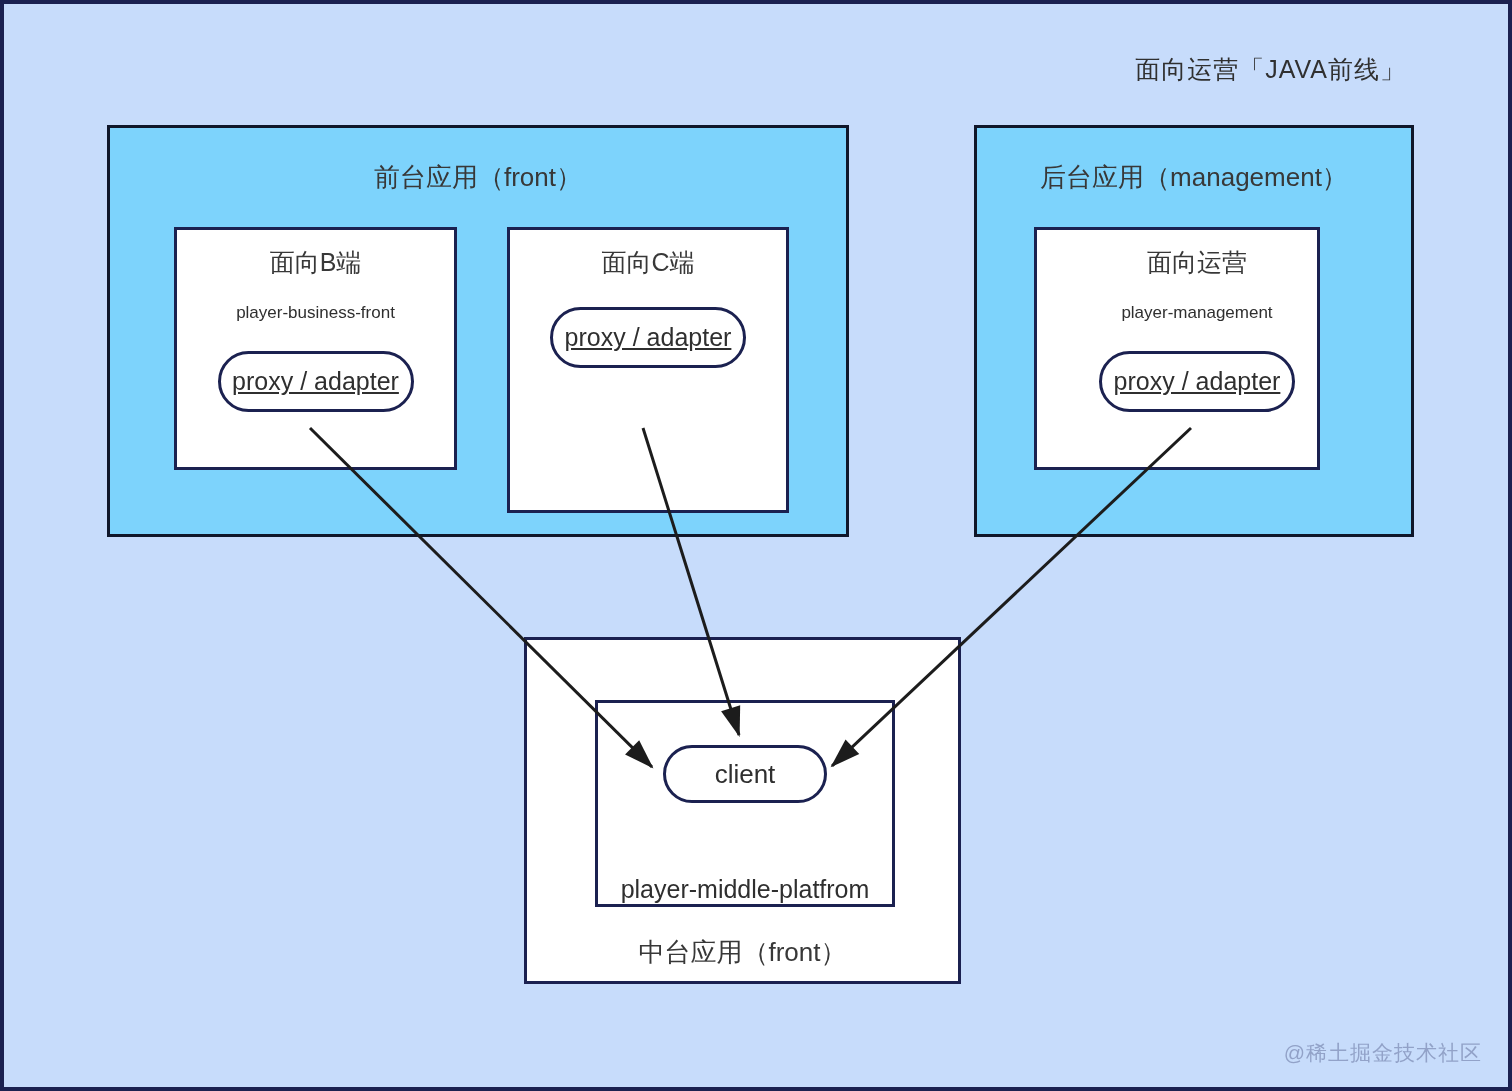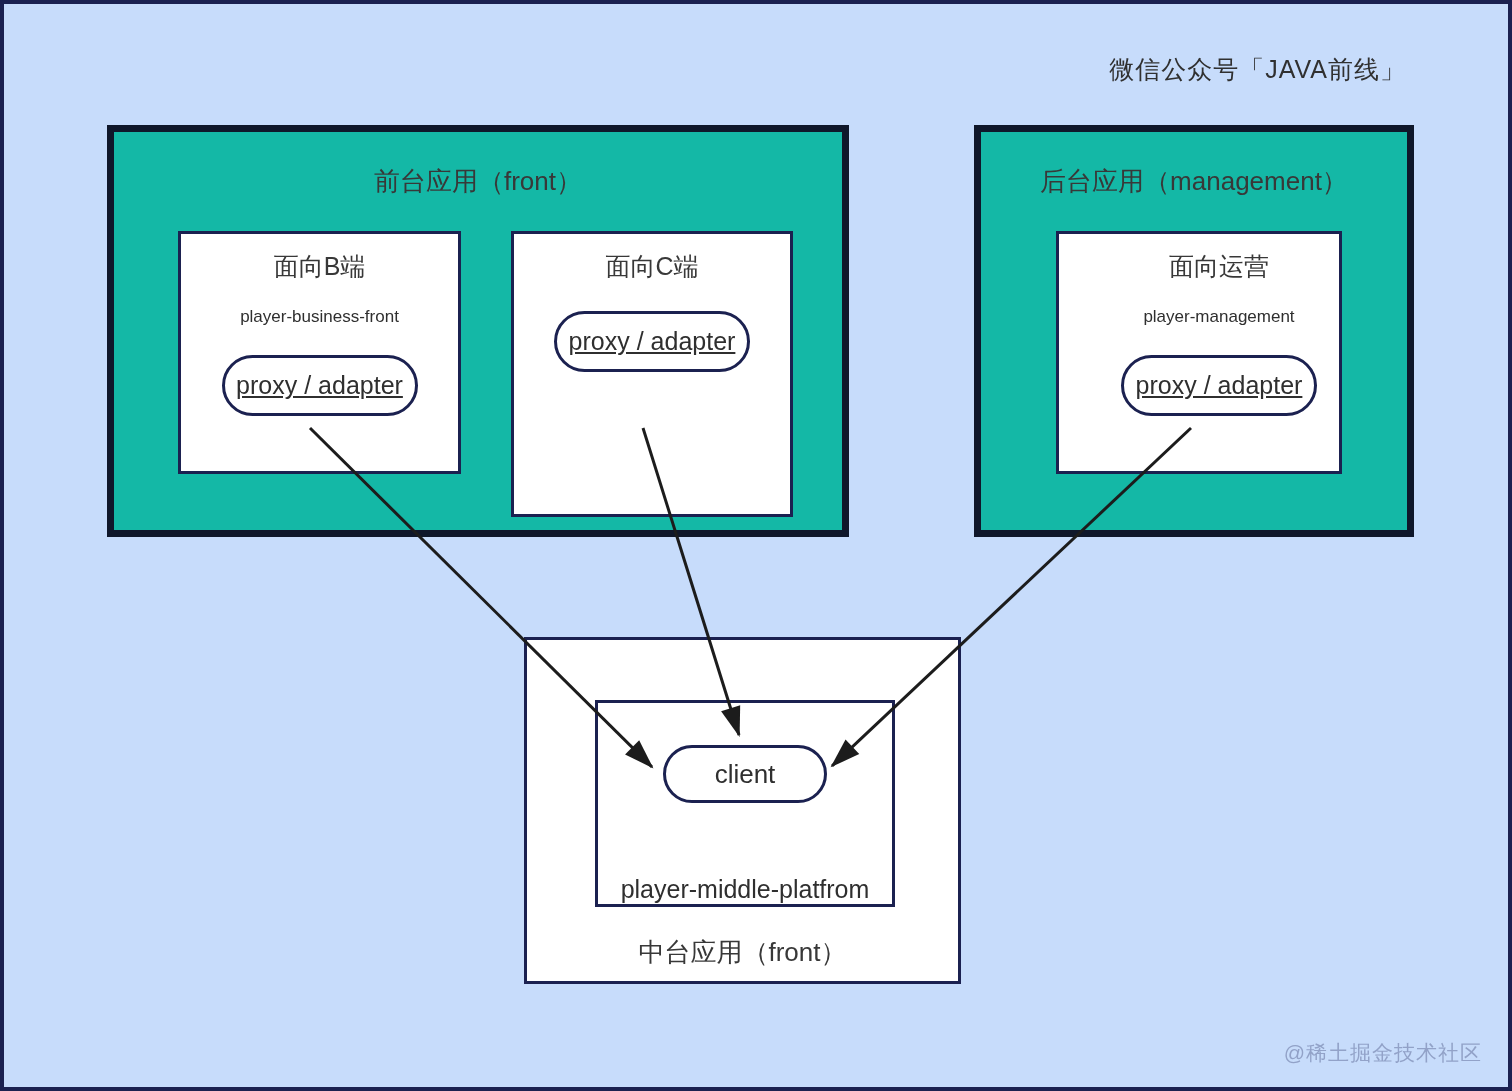--- a/index.html
+++ b/index.html
@@ -12,40 +12,40 @@
     overflow:hidden;
     font-family:"Liberation Sans","DejaVu Sans",sans-serif;
     color:#333333;
   }
   .brand{
     position:absolute;top:49px;right:102px;
     font-size:25px;letter-spacing:1px;color:#303030;
   }
   .appbox{
     position:absolute;
-    background:#14b8a6;
-    border:7px solid #0f172a;
+    background:#7dd3fc;
+    border:3px solid #0f172a;
     box-sizing:border-box;
   }
   .appbox-title{
     position:absolute;top:32px;left:0;right:0;
     text-align:center;font-size:26px;color:#383838;
   }
   .front-box{left:103px;top:121px;width:742px;height:412px;}
   .mgmt-box{left:970px;top:121px;width:440px;height:412px;}
   .module-box{
     position:absolute;
     background:#ffffff;
     border:3px solid #1b2150;
     box-sizing:border-box;
     display:flex;flex-direction:column;align-items:center;
   }
   .module-b{left:64px;top:99px;width:283px;height:243px;}
   .module-c{left:397px;top:99px;width:282px;height:286px;}
-  .module-m{left:75px;top:99px;width:286px;height:243px;padding-left:40px;}
+  .module-m{left:57px;top:99px;width:286px;height:243px;padding-left:40px;}
   .module-title{margin-top:16px;font-size:25px;color:#383838;text-align:center;}
   .module-name{margin-top:24px;font-size:17px;color:#2f2f2f;}
   .pill{
     margin-top:28px;
     width:196px;height:61px;
     border:3px solid #1b2150;border-radius:32px;
     box-sizing:border-box;
     display:flex;align-items:center;justify-content:center;
     font-size:25px;color:#2f2f2f;
     background:#ffffff;
@@ -81,21 +81,21 @@
     position:absolute;right:26px;bottom:20px;
     font-size:21px;letter-spacing:1px;
     color:rgba(136,152,190,0.85);
   }
 </style>
 </head>
 <body>
 
 <div class="canvas">
 
-  <div class="brand">微信公众号「JAVA前线」</div>
+  <div class="brand">面向运营「JAVA前线」</div>
 
   <div class="appbox front-box">
     <div class="appbox-title">前台应用（front）</div>
 
     <div class="module-box module-b">
       <div class="module-title">面向B端</div>
       <div class="module-name">player-business-front</div>
       <div class="pill">proxy / adapter</div>
     </div>
 

